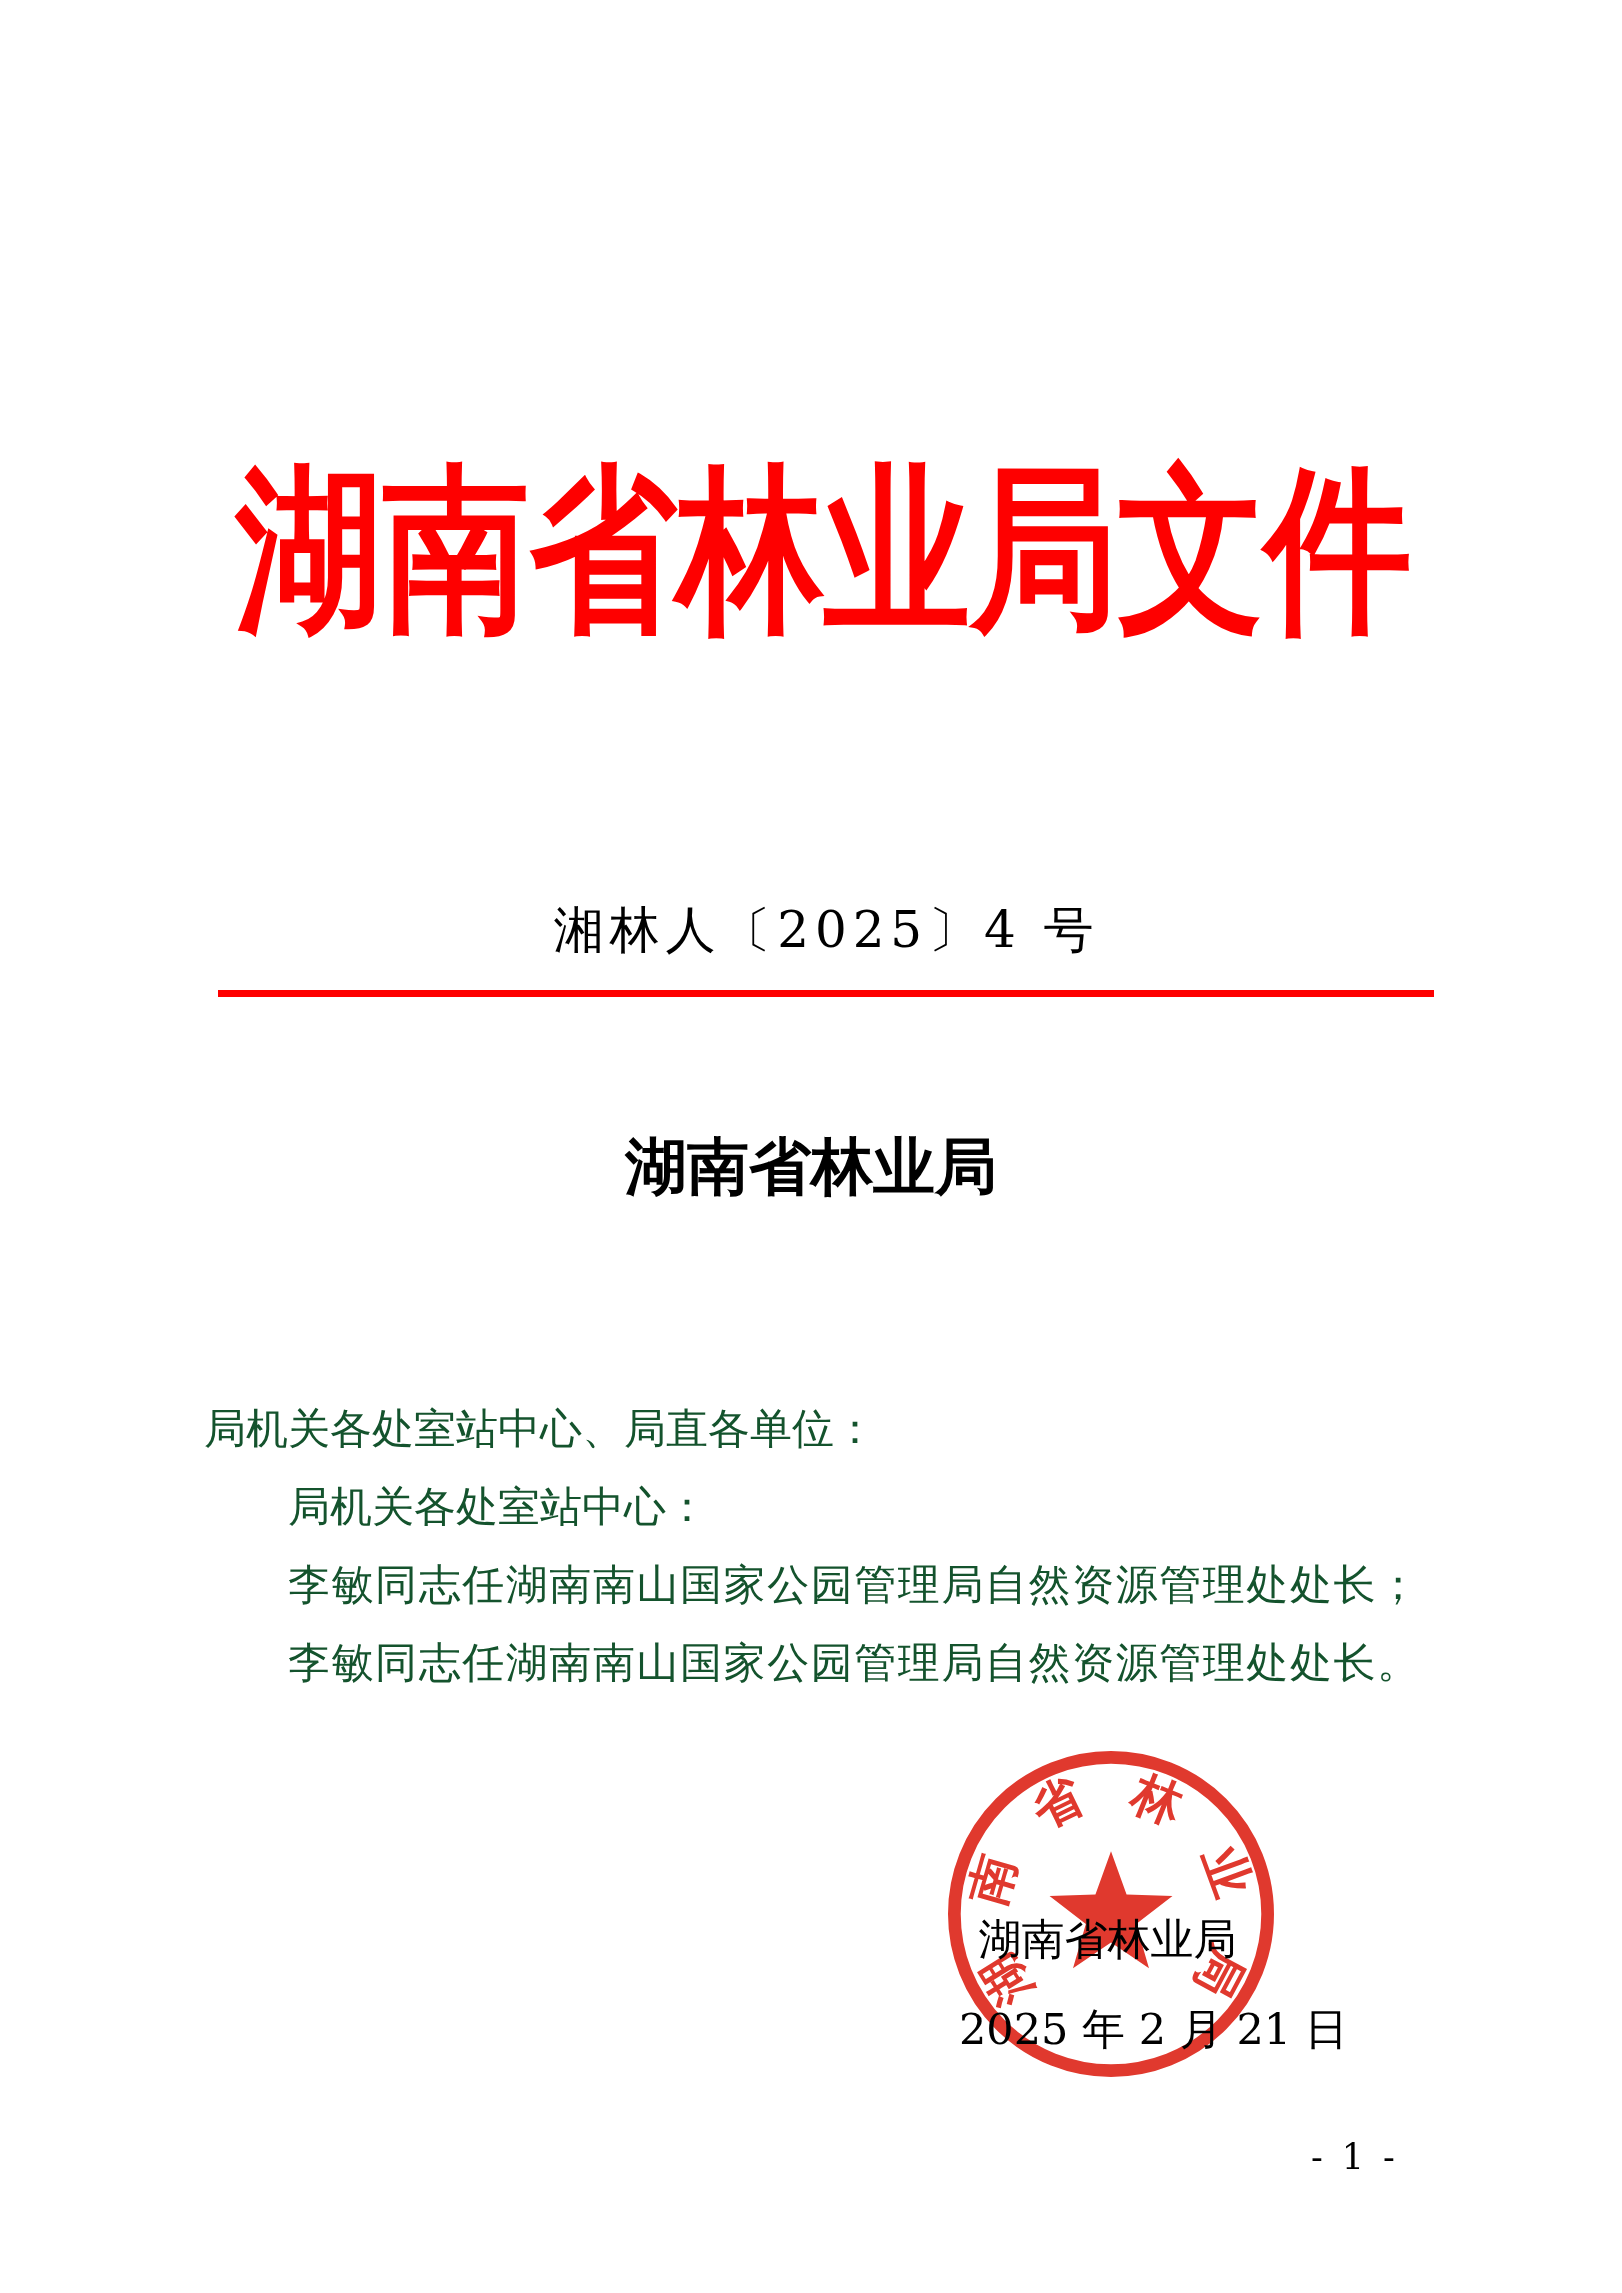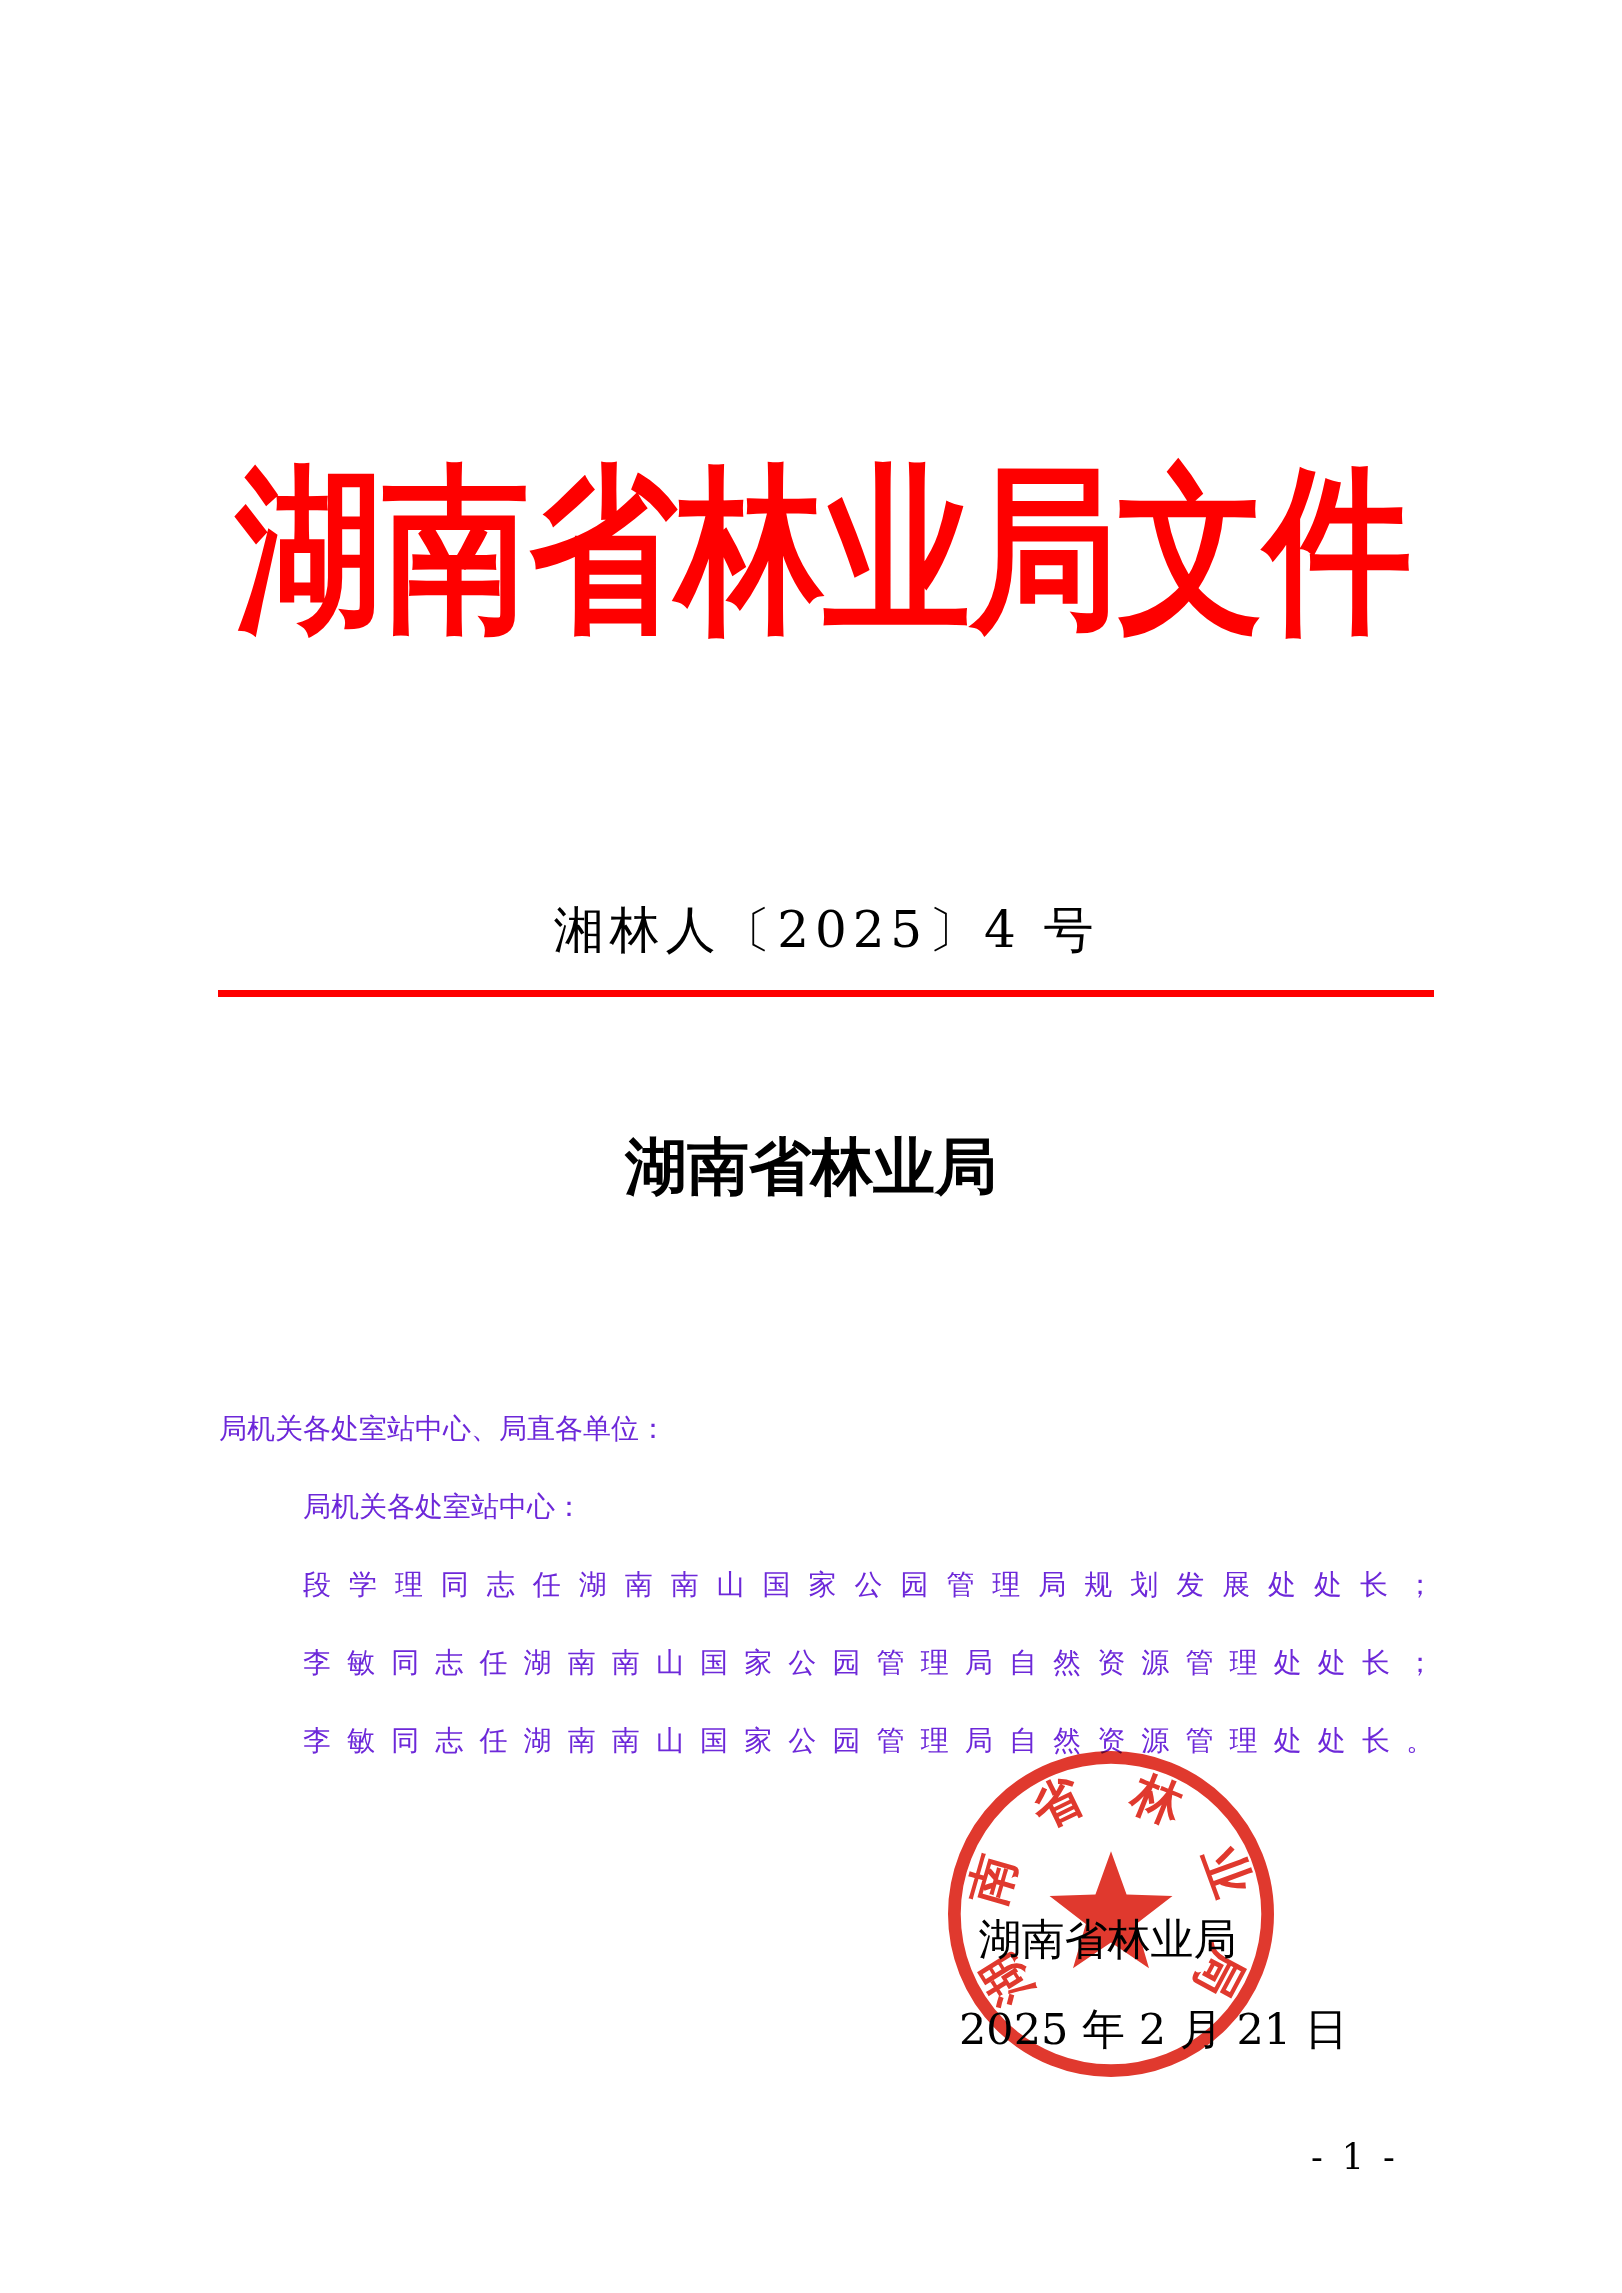--- a/index.html
+++ b/index.html
@@ -66,25 +66,25 @@
     font-weight: bold;
     font-size: 62px;
     line-height: 88px;
     color: #000000;
   }
 
   
   .doc-body {
     position: absolute;
     top: 1390px;
-    left: 219px;
+    left: 204px;
     width: 1215px;
-    font-size: 28px;
+    font-size: 42px;
     line-height: 78px;
-    color: #6d28d9;
+    color: #14532d;
   }
   .doc-body .line {
     white-space: nowrap;
   }
   .doc-body .indent {
     padding-left: 84px;
   }
   .doc-body .justified {
     white-space: normal;
     text-align: justify;
@@ -149,21 +149,20 @@
 
   <div class="red-rule"></div>
 
   <div class="doc-heading">
     <div>湖南省林业局</div>
   </div>
 
   <div class="doc-body">
     <div class="line">局机关各处室站中心、局直各单位：</div>
     <div class="line indent">局机关各处室站中心：</div>
-    <div class="line indent justified">段学理同志任湖南南山国家公园管理局规划发展处处长；</div>
     <div class="line indent justified">李敏同志任湖南南山国家公园管理局自然资源管理处处长；</div>
     <div class="line indent justified">李敏同志任湖南南山国家公园管理局自然资源管理处处长。</div>
   </div>
 
   <div class="signature-org">湖南省林业局</div>
   <div class="signature-date">2025 年 2 月 21 日</div>
 
   <svg class="seal" viewBox="0 0 380 380">
     <circle cx="190" cy="190" r="160" fill="none" stroke="#e0392e" stroke-width="13"></circle>
     <polygon points="190,126 205.9,170.2 252.8,171.6 215.7,200.3 228.8,245.4 190,219 151.2,245.4 164.3,200.3 127.2,171.6 174.1,170.2" fill="#e0392e"></polygon>

